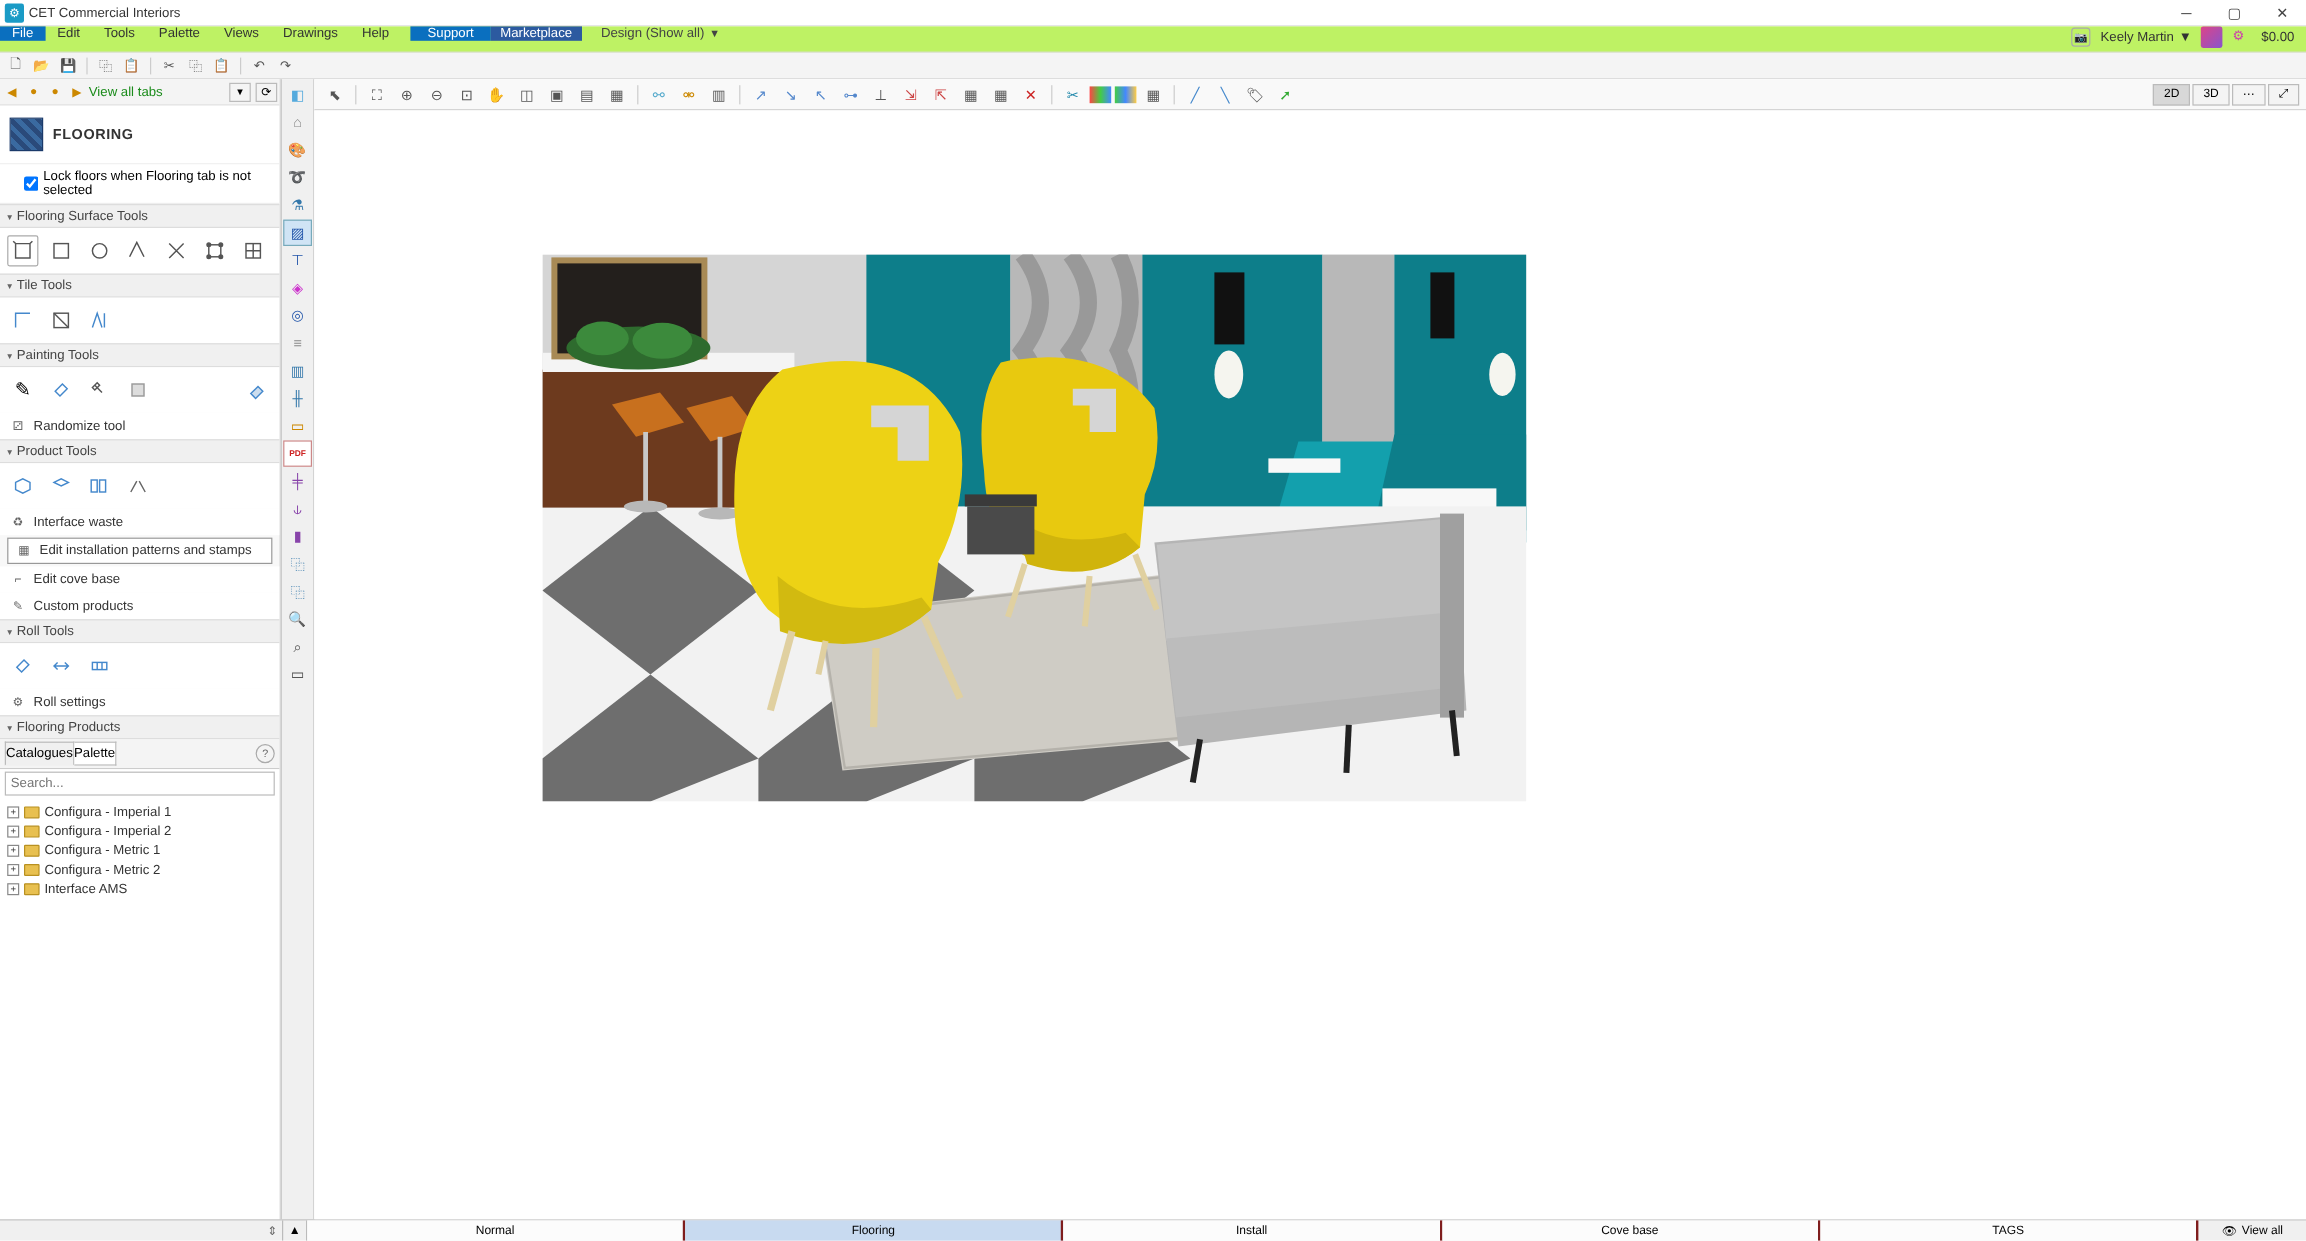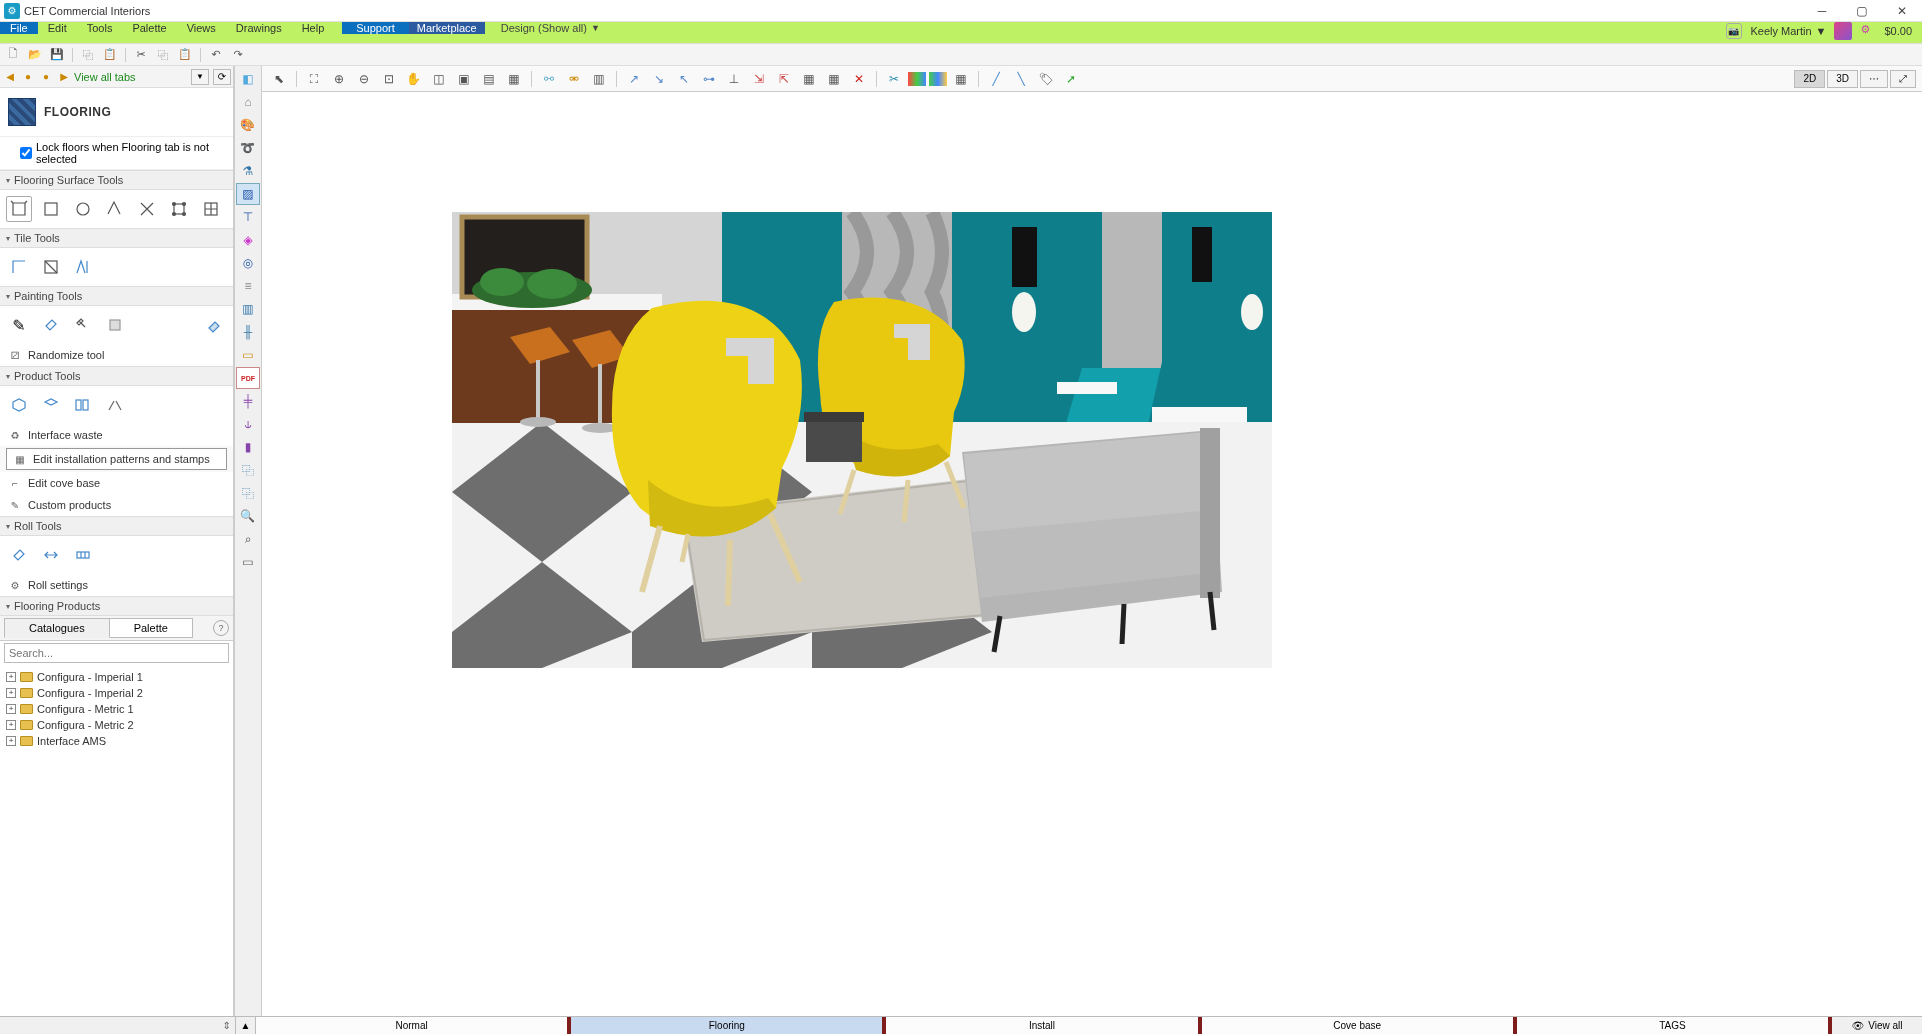--- a/index.html
+++ b/index.html
@@ -56,21 +56,21 @@
 .tool-row { display:flex;gap:6px;padding:6px;background:#fff;flex-wrap:wrap;}
 .tool-btn { width:26px;height:26px;border:1px solid transparent;display:flex;align-items:center;justify-content:center;background:#fff;}
 .tool-btn.boxed { border:1px solid #aaa; border-radius:2px;}
 .tool-btn svg { stroke:#555;fill:none;stroke-width:1.2;}
 
 .link-row { display:flex;align-items:center;gap:6px;padding:4px 8px;font-size:11px;color:#333;background:#fff;}
 .link-row .ico { width:14px;height:14px;display:flex;align-items:center;justify-content:center;font-size:10px;color:#666;}
 .link-row.boxed { border:1px solid #999;margin:2px 6px;padding:3px 6px;}
 
 .catalog-tabs { display:flex;align-items:center;gap:0;background:#f4f4f4;border-bottom:1px solid #ccc;padding:2px 4px;}
-.catalog-tabs .ctab { padding:3px 24px;font-size:11px;border:1px solid #bbb;background:#fff;}
+.catalog-tabs .ctab { padding:3px 0;font-size:11px;border:1px solid #bbb;background:#fff;}
 .catalog-tabs .ctab.active { background:#f0f0f0;border-bottom-color:#f0f0f0;}
 .catalog-tabs .ctab + .ctab { border-left:none;}
 .catalog-tabs .help { margin-left:auto;width:16px;height:16px;border:1px solid #aaa;border-radius:50%;display:flex;align-items:center;justify-content:center;font-size:9px;color:#666;}
 
 .search-row { padding:2px 4px;background:#fff;}
 .search-row input { width:100%;border:1px solid #bbb;padding:3px 4px;font-size:11px;color:#666;}
 
 .tree { background:#fff;padding:4px 6px;font-size:11px;color:#333;flex:1;overflow:auto;}
 .tree .node { display:flex;align-items:center;gap:4px;padding:2px 0;}
 .tree .node .plus { width:10px;height:10px;border:1px solid #888;display:flex;align-items:center;justify-content:center;font-size:8px;line-height:1;}
@@ -92,21 +92,21 @@
 
 
 .canvas-wrap { flex:1;display:flex;flex-direction:column;background:#fff;}
 .canvas { flex:1;position:relative;background:#fff;overflow:hidden;}
 .render { position:absolute;left:190px;top:120px;width:820px;height:456px;}
 
 
 .bottom-strip { height:18px;background:#f0f0f0;border-top:1px solid #bbb;display:flex;align-items:stretch;font-size:10px;}
 .bottom-strip .handle { width:236px;border-right:1px solid #bbb;display:flex;align-items:center;justify-content:flex-end;padding-right:4px;color:#666;}
 .bottom-strip .arrow-up { width:20px;display:flex;align-items:center;justify-content:center;border-right:1px solid #bbb;}
-.bottom-strip .btab { flex:1;display:flex;align-items:center;justify-content:center;border-right:4px solid #7f1d1d;background:#fcfcfc;}
+.bottom-strip .btab { flex:1;display:flex;align-items:center;justify-content:center;border-right:2px solid #7f1d1d;background:#fcfcfc;}
 .bottom-strip .btab.active { background:#c8daf0;}
 .bottom-strip .view-all { width:90px;display:flex;align-items:center;justify-content:center;gap:4px;}
 .bottom-strip .eye-icon { font-size:10px;}
 </style>
 </head>
 <body>
 
 <div class="titlebar">
   <div class="app-icon">⚙</div>
   <div class="title">CET Commercial Interiors</div>

